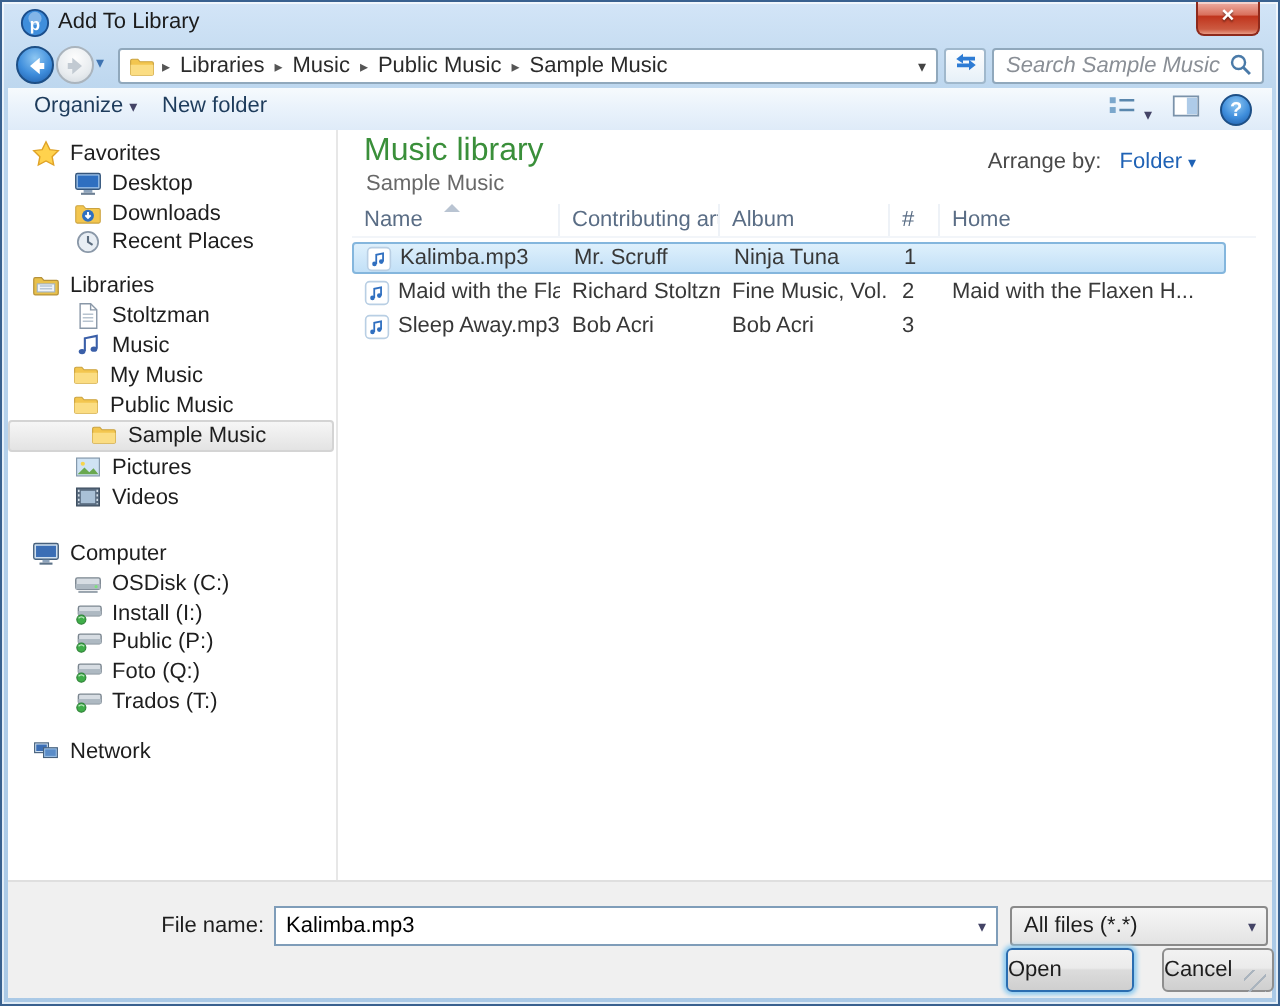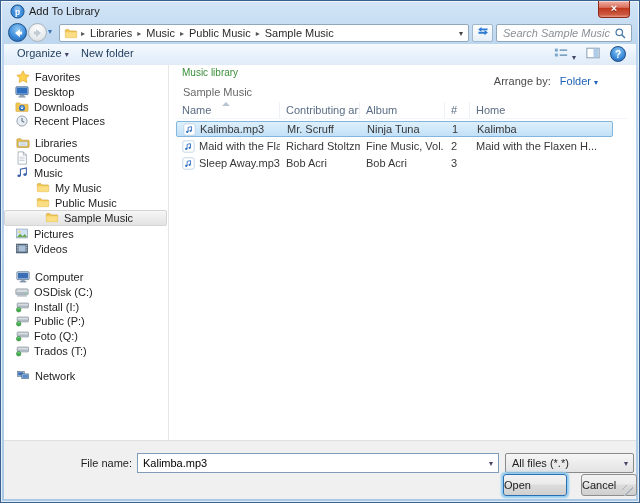--- a/index.html
+++ b/index.html
@@ -46,27 +46,27 @@
   .tb-right{position:absolute;top:2px;right:10px;display:flex;align-items:center;gap:9px;}
   .help-circ{width:16px;height:16px;border-radius:50%;background:radial-gradient(circle at 50% 30%,#8ec7f2 0,#3f8edc 55%,#1d5ba8 100%);
     border:1px solid #1d4f86;color:#fff;font-weight:bold;font-size:10px;text-align:center;line-height:15px;box-sizing:border-box;}
   
   .content{position:absolute;left:3px;right:3px;top:64px;height:375px;background:#fff;}
   .sidebar{position:absolute;left:0;top:0;bottom:0;width:164px;padding-top:5px;box-sizing:border-box;overflow:hidden;}
   .side-div{position:absolute;left:164px;top:0;bottom:0;width:1px;background:#e7e7e7;}
   .sitem{display:flex;align-items:center;height:14px;margin:0 2px .8px 0;white-space:nowrap;cursor:default;}
   .sitem .ic{flex:none;width:14px;height:14px;}
   .sitem .lbl{margin-left:5px;}
-  .i0{padding-left:12px}.i1{padding-left:11px}.i2{padding-left:32px}.i3{padding-left:40px}
+  .i0{padding-left:12px}.i1{padding-left:33px}.i2{padding-left:32px}.i3{padding-left:40px}
   .gap-lib{margin-top:8px}.gap-comp{margin-top:14px}.gap-net{margin-top:11px}
   .sel-side{background:linear-gradient(180deg,#f6f6f6,#e3e3e3);border:1px solid #d4d4d4;border-radius:2px;
     box-sizing:border-box;height:16px;margin-right:1px;}
   
   .main{position:absolute;left:165px;right:0;top:0;bottom:0;}
-  .lib-title{position:absolute;left:13px;top:2px;font-size:10px;}
+  .lib-title{position:absolute;left:13px;top:2px;font-size:16px;}
   .lib-sub{position:absolute;left:14px;top:21px;color:#686868;}
   .arrange{position:absolute;right:38px;top:10px;color:#4a4a4a;white-space:nowrap;}
   .arrange .val{margin-left:6px;cursor:default;}
   .listwrap{position:absolute;left:7px;top:37px;right:8px;}
   .hdr{display:flex;height:16px;line-height:16px;color:#5a6d85;border-bottom:1px solid #f2f5f9;position:relative;}
   .hc{box-sizing:border-box;padding-left:6px;border-right:1px solid #eef2f7;white-space:nowrap;overflow:hidden;cursor:default;}
   .sortup{position:absolute;left:46px;top:0;width:0;height:0;border-left:4px solid transparent;
     border-right:4px solid transparent;border-bottom:4px solid #b9c4d2;}
   .rows{margin-top:2px;width:437px;}
   .row{display:flex;align-items:center;height:16px;margin-bottom:1px;box-sizing:border-box;cursor:default;}
@@ -222,21 +222,21 @@
               <path d="M4.5 8h7M4.5 9.6h7" stroke="#b7c6d6" stroke-width=".8"></path>
             </svg></span>
           <span class="lbl">Libraries</span>
         </div>
       <div class="sitem i1">
           <span class="ic"><svg width="14" height="14" viewBox="0 0 16 16">
               <path d="M3.5 1h6l3.5 3.5V15h-9.5z" fill="#fff" stroke="#8a98a8" stroke-width=".8"></path>
               <path d="M9.5 1v3.5H13" fill="none" stroke="#8a98a8" stroke-width=".8"></path>
               <path d="M5 7h6M5 9h6M5 11h6" stroke="#b8c4d0" stroke-width=".9"></path>
             </svg></span>
-          <span class="lbl">Documents</span>
+          <span class="lbl">Stoltzman</span>
         </div>
       <div class="sitem i1">
           <span class="ic"><svg width="14" height="14" viewBox="0 0 16 16">
               <path d="M6.2 11V3.6L13 2.2V9.6" stroke="#3a5fa8" fill="none" stroke-width="1.2"></path>
               <ellipse cx="4.6" cy="11.2" rx="1.9" ry="1.5" fill="#3a5fa8"></ellipse>
               <ellipse cx="11.4" cy="9.8" rx="1.9" ry="1.5" fill="#3a5fa8"></ellipse>
             </svg></span>
           <span class="lbl">Music</span>
         </div>
       <div class="sitem i2">
@@ -367,21 +367,20 @@
                     <rect x="1" y="1" width="14" height="14" rx="2.5" fill="#fff" stroke="#b9cfe4" stroke-width="1"></rect>
                     <path d="M6.3 11V5.4l4.2-.9v5" stroke="#2f6fc0" fill="none" stroke-width="1.1"></path>
                     <circle cx="5.2" cy="11" r="1.4" fill="#2f6fc0"></circle>
                     <circle cx="9.4" cy="9.6" r="1.4" fill="#2f6fc0"></circle>
                   </svg></span>
                 <span>Kalimba.mp3</span>
               </span>
             <span class="c c-art">Mr. Scruff</span>
             <span class="c c-alb">Ninja Tuna</span>
             <span class="c c-num">1</span>
-            <span class="c c-title">Kalimba</span>
           </div>
           <div class="row">
             <span class="c c-name">
                 <span class="ic"><svg width="13" height="13" viewBox="0 0 16 16">
                     <rect x="1" y="1" width="14" height="14" rx="2.5" fill="#fff" stroke="#b9cfe4" stroke-width="1"></rect>
                     <path d="M6.3 11V5.4l4.2-.9v5" stroke="#2f6fc0" fill="none" stroke-width="1.1"></path>
                     <circle cx="5.2" cy="11" r="1.4" fill="#2f6fc0"></circle>
                     <circle cx="9.4" cy="9.6" r="1.4" fill="#2f6fc0"></circle>
                   </svg></span>
                 <span>Maid with the Flaxe...</span>

